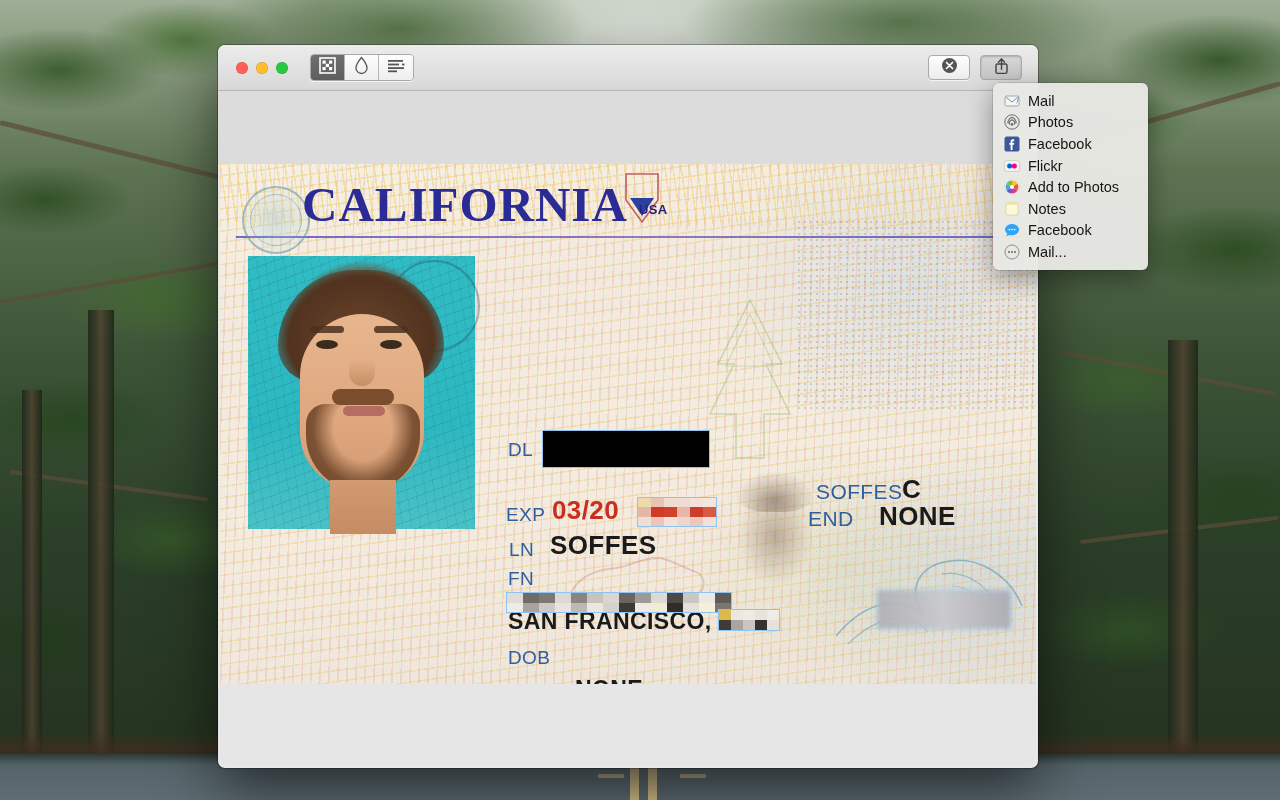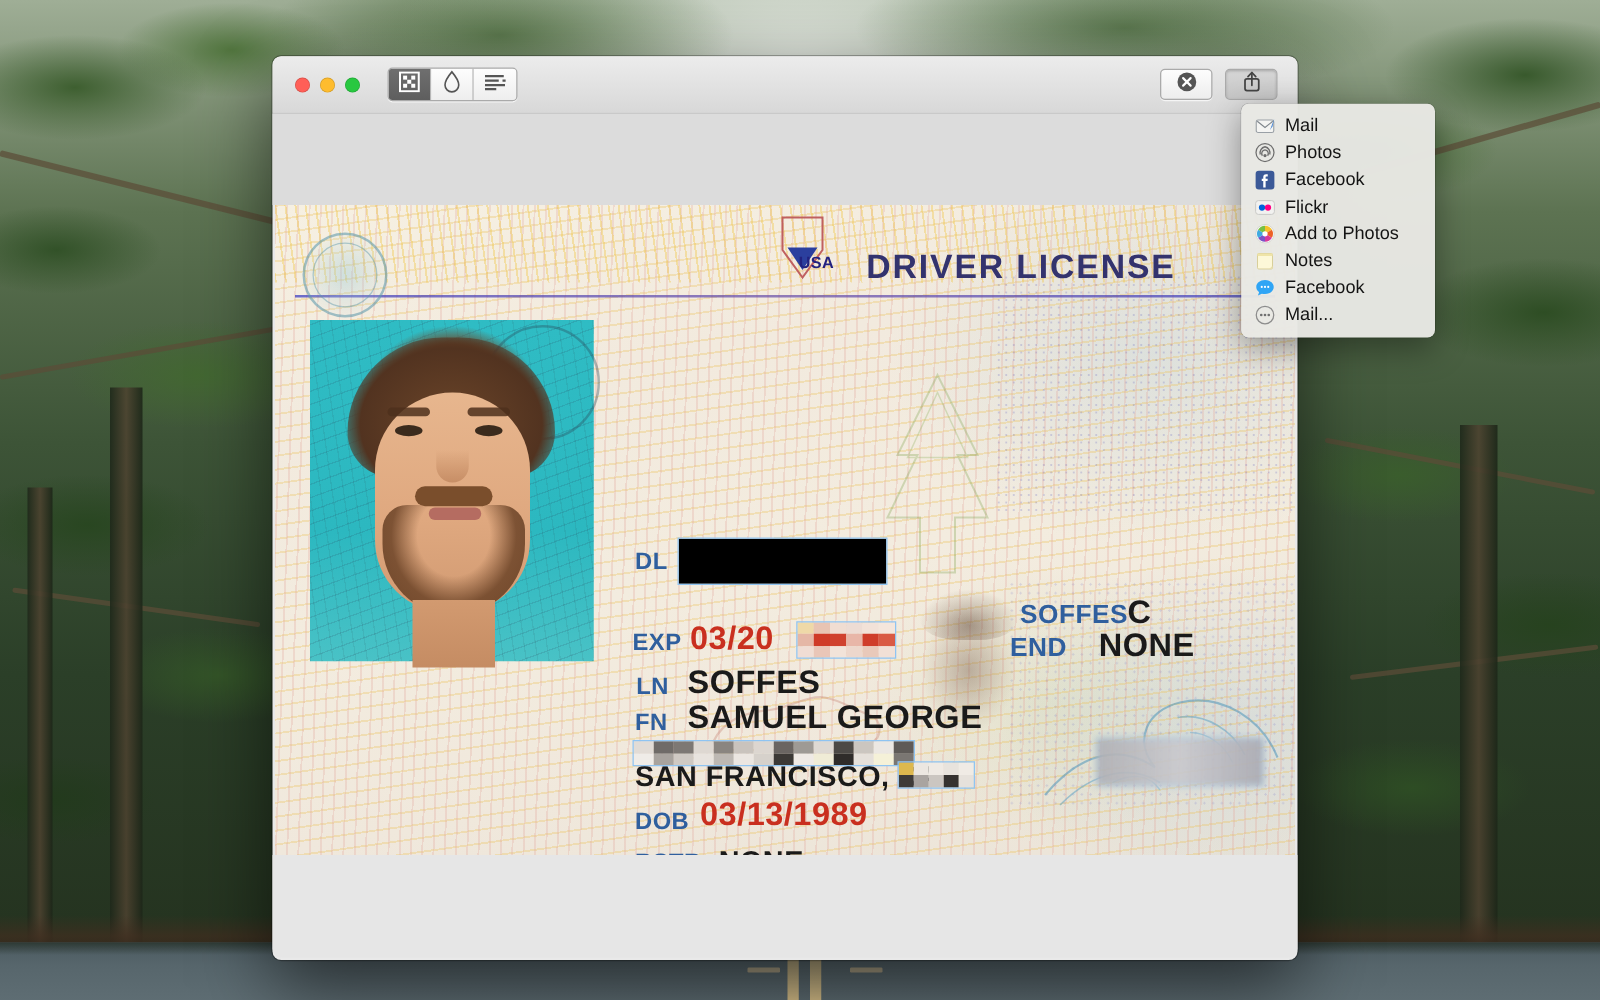--- a/index.html
+++ b/index.html
@@ -245,21 +245,21 @@
   }
   .ph-neck {
     position: absolute; left: 82px; top: 224px; width: 66px; height: 54px;
     background: linear-gradient(180deg,#d29a70,#c58c63);
   }
   .ph-ring {
     position: absolute; left: 140px; top: 4px; width: 92px; height: 92px;
     border-radius: 50%; border: 2px solid rgba(40,70,85,0.35);
   }
 
-  .lbl { position: absolute; color: #2f5f9e; font-weight: bold; font-size: 19px; letter-spacing: 0.4px; }
+  .lbl { position: absolute; color: #2f5f9e; font-weight: normal; font-size: 19px; letter-spacing: 0.4px; }
   .val { position: absolute; color: #1a1a1a; font-weight: bold; font-size: 23px; letter-spacing: 0.4px; }
   .val.red { color: #c92f1f; font-size: 26px; }
   .val.big { font-size: 26px; }
   .lbl.big { font-size: 21px; }
 
   
   .redact {
     position: absolute; outline: 1.5px solid #8fc4f2; outline-offset: 0;
   }
   .redact.black { background: #000; }
@@ -404,26 +404,26 @@
       <div class="ghostface"></div>
 
       <svg class="wave" viewBox="0 0 200 120">
         <path d="M4 96 C34 60 66 56 92 74 C74 52 86 28 112 22 C146 14 178 36 190 66" fill="none" stroke="#4f96bb" stroke-width="1.7"></path>
         <path d="M16 104 C44 76 74 72 96 86" fill="none" stroke="#62a5c6" stroke-width="1.3"></path>
         <path d="M110 34 C132 30 154 44 164 64" fill="none" stroke="#62a5c6" stroke-width="1.3"></path>
         <path d="M120 46 C134 46 148 56 154 70" fill="none" stroke="#7ab3cf" stroke-width="1.1"></path>
         <path d="M58 86 C74 78 88 80 96 92" fill="none" stroke="#7ab3cf" stroke-width="1.1"></path>
       </svg>
 
+      <div class="title-ca">CALIFORNIA</div>
       <svg class="usa-badge" viewBox="0 0 44 56">
         <path d="M6 4 L38 4 L38 30 L22 52 L6 30 Z" fill="none" stroke="#c06060" stroke-width="1.6"></path>
         <path d="M10 28 L34 28 L22 46 Z" fill="#2b3f9e"></path>
       </svg>
       <div class="usa-txt">USA</div>
-      <div class="title-dl">DRIVER LICENSE</div>
 
       <div class="photo">
         <div class="ph-ring"></div>
         <div class="ph-hair"></div>
         <div class="ph-face"></div>
         <div class="ph-brow" style="left:62px;"></div>
         <div class="ph-brow" style="left:126px;"></div>
         <div class="ph-eye" style="left:68px;"></div>
         <div class="ph-eye" style="left:132px;"></div>
         <div class="ph-nose"></div>
@@ -432,24 +432,22 @@
         <div class="ph-mouth"></div>
         <div class="ph-neck"></div>
       </div>
 
       <div class="lbl" style="left:288px; top:275px;">DL</div>
       <div class="lbl" style="left:286px; top:340px;">EXP</div>
       <div class="val red" style="left:332px; top:331px;">03/20</div>
       <div class="lbl" style="left:289px; top:375px;">LN</div>
       <div class="val big" style="left:330px; top:366px;">SOFFES</div>
       <div class="lbl" style="left:288px; top:404px;">FN</div>
-      <div class="val big" style="left:330px; top:394px;">SAMUEL GEORGE</div>
       <div class="val" style="left:288px; top:444px;">SAN FRANCISCO, CA</div>
       <div class="lbl" style="left:288px; top:483px;">DOB</div>
-      <div class="val red" style="left:340px; top:472px;">03/13/1989</div>
       <div class="lbl" style="left:288px; top:516px;">RSTR</div>
       <div class="val" style="left:355px; top:512px;">NONE</div>
 
       <div class="lbl big" style="left:596px; top:316px;">SOFFES</div>
       <div class="val big" style="left:682px; top:310px;">C</div>
       <div class="lbl big" style="left:588px; top:343px;">END</div>
       <div class="val big" style="left:659px; top:337px;">NONE</div>
 
       <div class="redact black" style="left:323px; top:267px; width:166px; height:36px;"></div>
 

